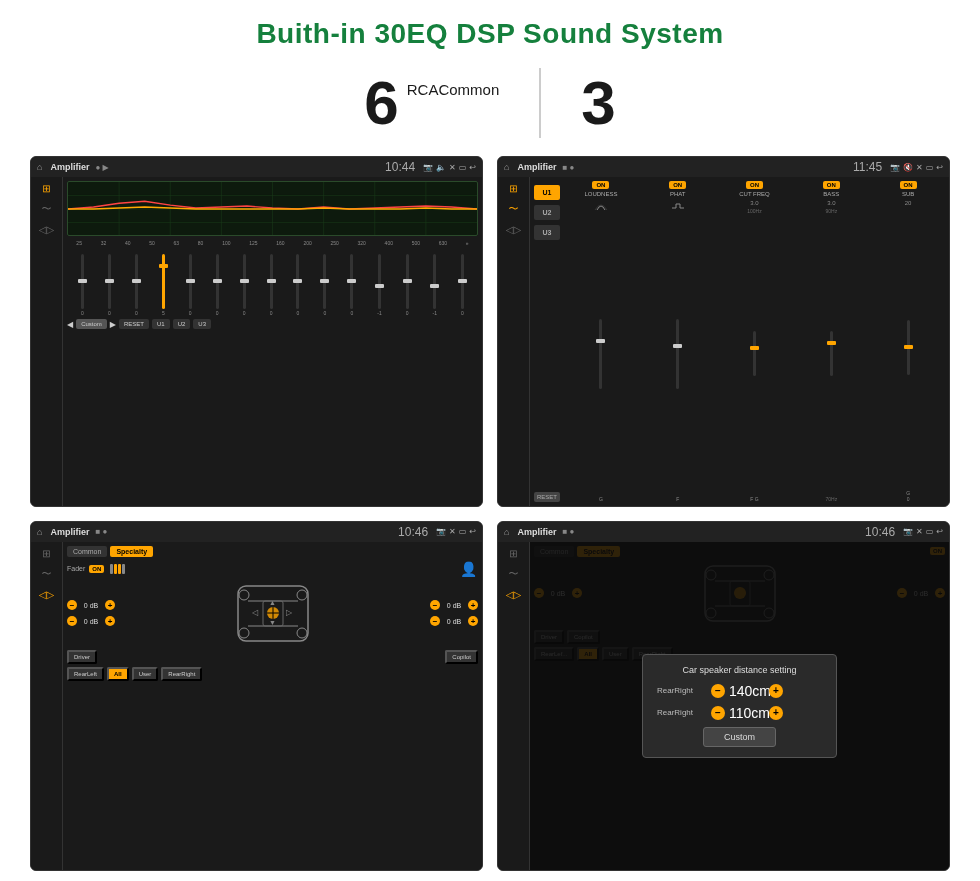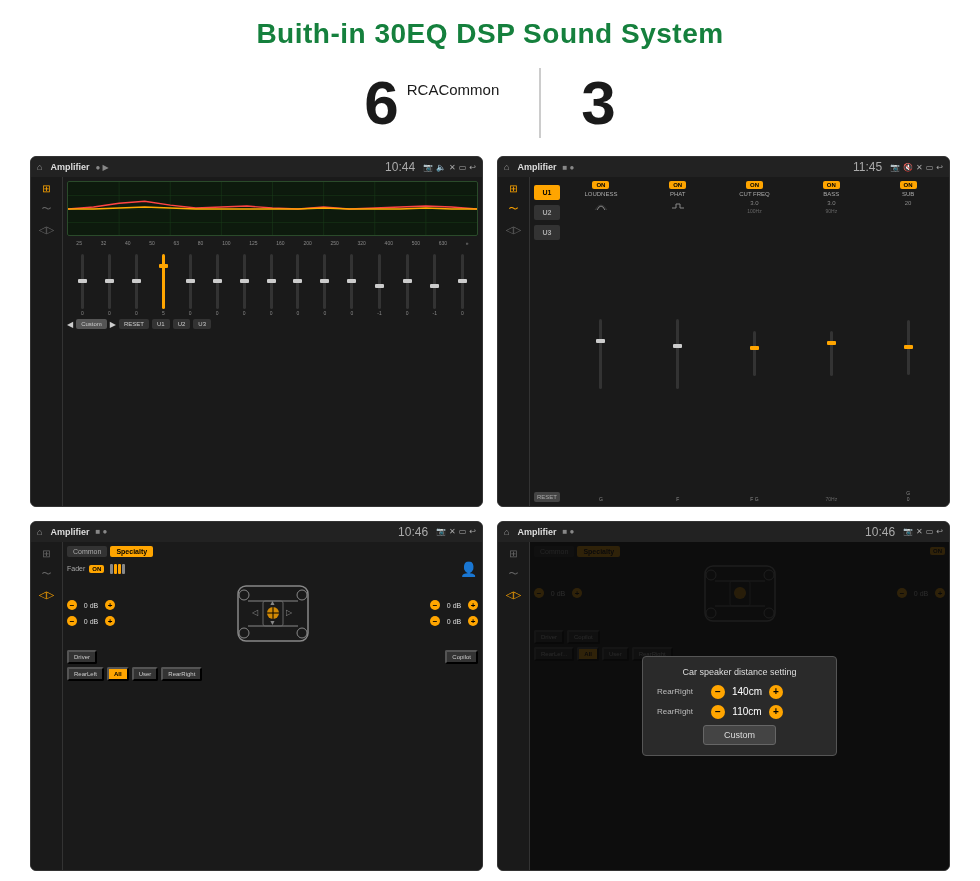--- a/index.html
+++ b/index.html
@@ -452,21 +452,21 @@
       border-radius: 50%;
       display: flex;
       align-items: center;
       justify-content: center;
       font-size: 10px;
       color: #000;
       font-weight: bold;
       flex-shrink: 0;
     }
     .modal-val {
-      font-size: 10px;
+      font-size: 14px;
       color: #fff;
       width: 36px;
       text-align: center;
     }
     .modal-plus {
       width: 14px;
       height: 14px;
       background: #ffa500;
       border-radius: 50%;
       display: flex;

